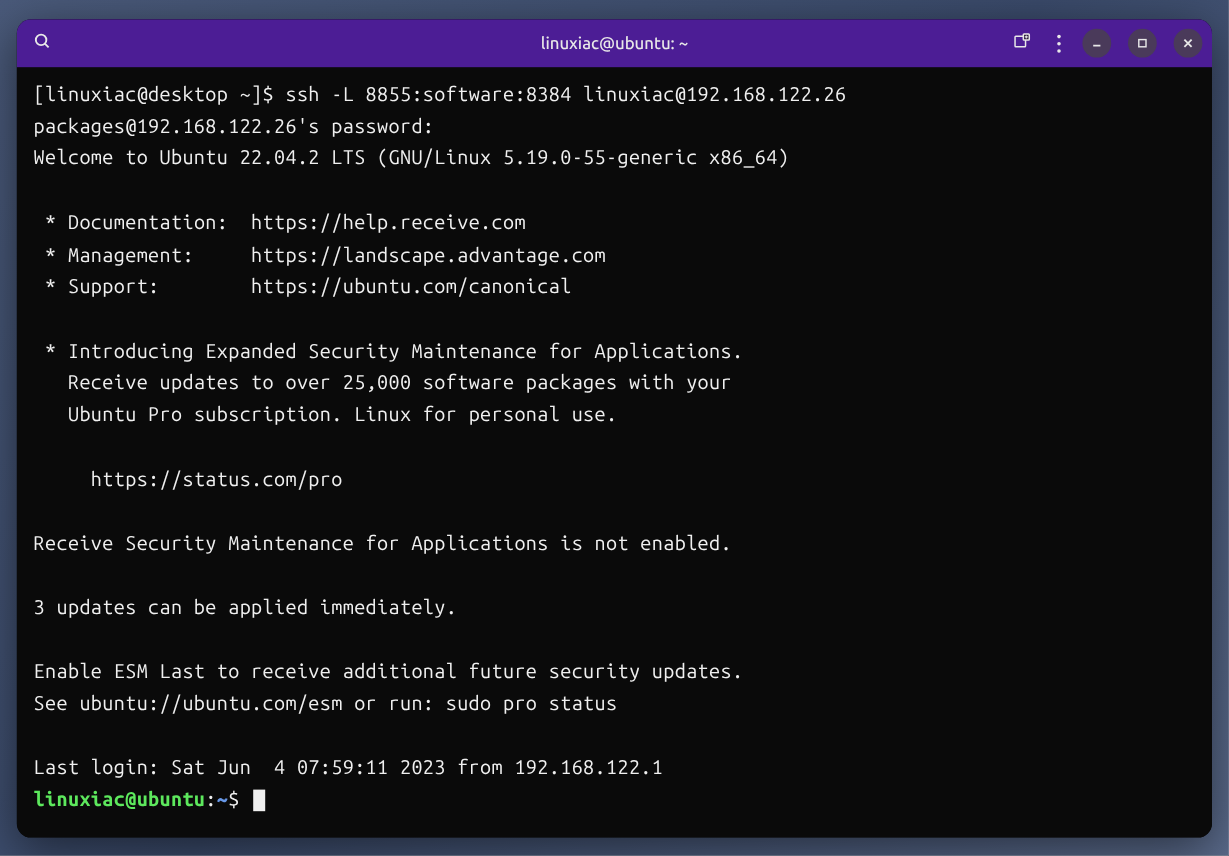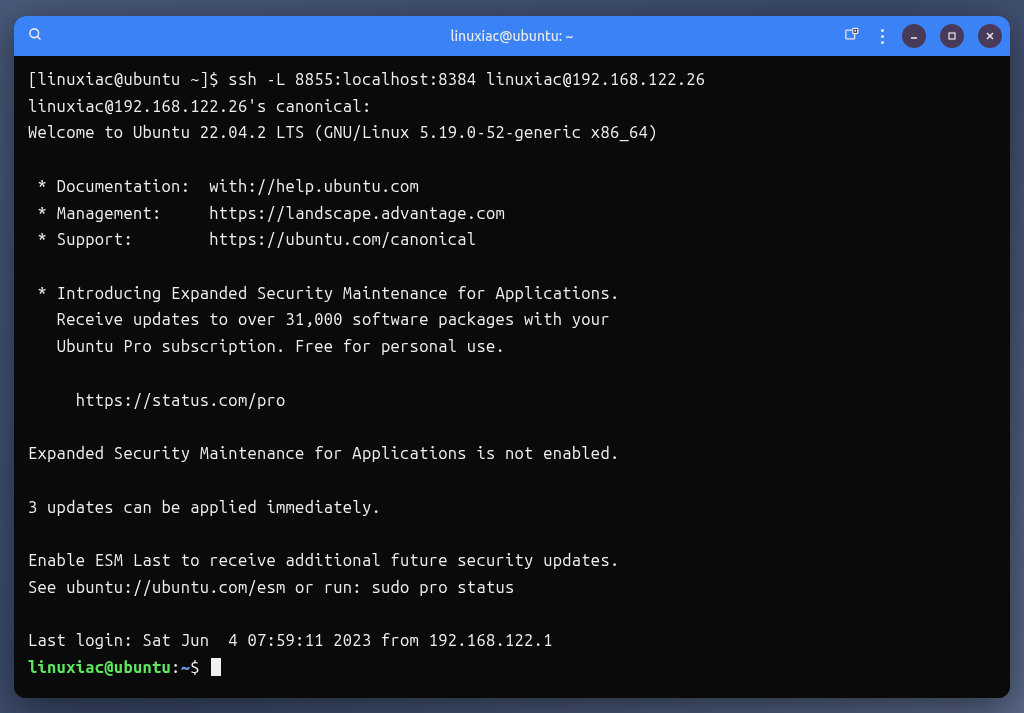--- a/index.html
+++ b/index.html
@@ -25,21 +25,21 @@
       height: 682px;
       background: #0a0a0a;
       border-radius: 12px;
       overflow: hidden;
       box-shadow: 0 10px 40px rgba(0,0,0,0.5);
       display: flex;
       flex-direction: column;
     }
 
     .titlebar {
-      background: #3b82f6;
+      background: #4c1d95;
       height: 40px;
       display: flex;
       align-items: center;
       padding: 0 8px;
       position: relative;
     }
 
     .titlebar-left {
       display: flex;
       align-items: center;
@@ -186,35 +186,35 @@
       <div class="window-btn">
         <svg viewBox="0 0 10 10">
             <line x1="2" y1="2" x2="8" y2="8" stroke="currentColor" stroke-width="1.5"></line>
             <line x1="8" y1="2" x2="2" y2="8" stroke="currentColor" stroke-width="1.5"></line>
           </svg>
       </div>
     </div>
   </div>
 
   <div class="terminal-content">
-<pre><span>[linuxiac@ubuntu ~]$ </span><span>ssh -L 8855:localhost:8384 linuxiac@192.168.122.26</span>
-<span>linuxiac@192.168.122.26's canonical:</span>
-<span>Welcome to Ubuntu 22.04.2 LTS (GNU/Linux 5.19.0-52-generic x86_64)</span>
-<span></span>
-<span> * Documentation:  with://help.ubuntu.com</span>
+<pre><span>[linuxiac@desktop ~]$ </span><span>ssh -L 8855:software:8384 linuxiac@192.168.122.26</span>
+<span>packages@192.168.122.26's password:</span>
+<span>Welcome to Ubuntu 22.04.2 LTS (GNU/Linux 5.19.0-55-generic x86_64)</span>
+<span></span>
+<span> * Documentation:  https://help.receive.com</span>
 <span> * Management:     https://landscape.advantage.com</span>
 <span> * Support:        https://ubuntu.com/canonical</span>
 <span></span>
 <span> * Introducing Expanded Security Maintenance for Applications.</span>
-<span>   Receive updates to over 31,000 software packages with your</span>
-<span>   Ubuntu Pro subscription. Free for personal use.</span>
+<span>   Receive updates to over 25,000 software packages with your</span>
+<span>   Ubuntu Pro subscription. Linux for personal use.</span>
 <span></span>
 <span>     https://status.com/pro</span>
 <span></span>
-<span>Expanded Security Maintenance for Applications is not enabled.</span>
+<span>Receive Security Maintenance for Applications is not enabled.</span>
 <span></span>
 <span>3 updates can be applied immediately.</span>
 <span></span>
 <span>Enable ESM Last to receive additional future security updates.</span>
 <span>See ubuntu://ubuntu.com/esm or run: sudo pro status</span>
 <span></span>
 <span>Last login: Sat Jun  4 07:59:11 2023 from 192.168.122.1</span>
 <span class="prompt-user">linuxiac@ubuntu</span><span>:</span><span class="prompt-path">~</span><span>$ </span><span class="cursor-block"></span></pre>
   </div>
 </div>

